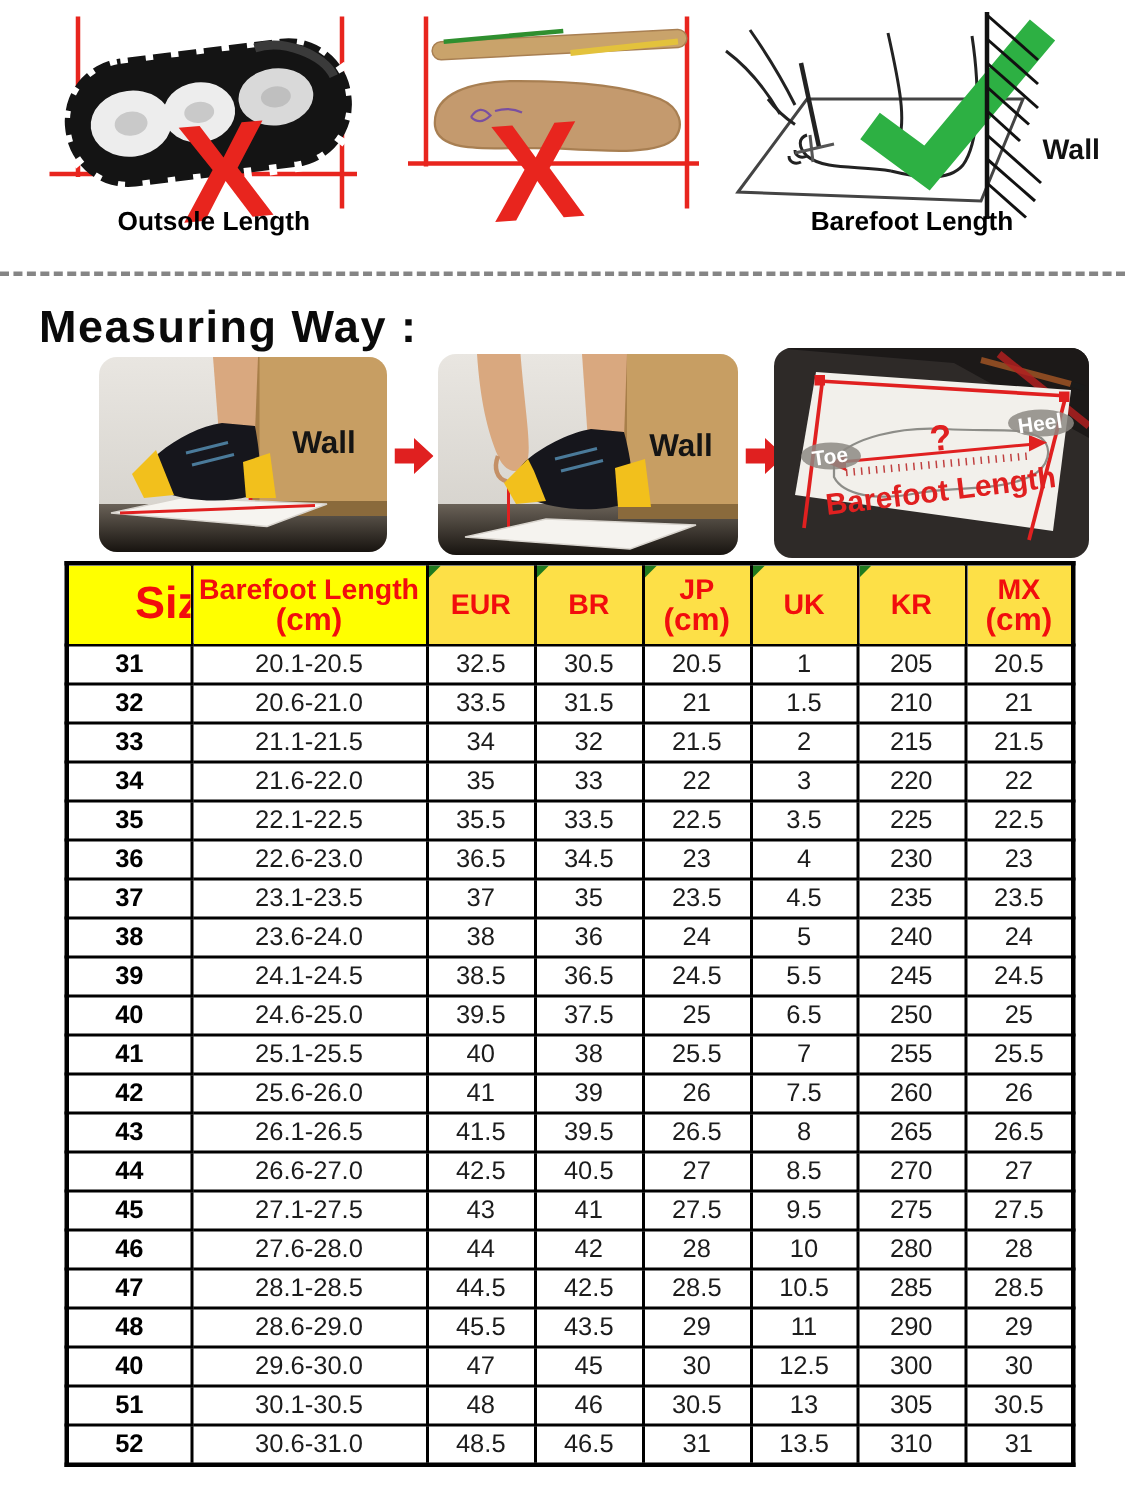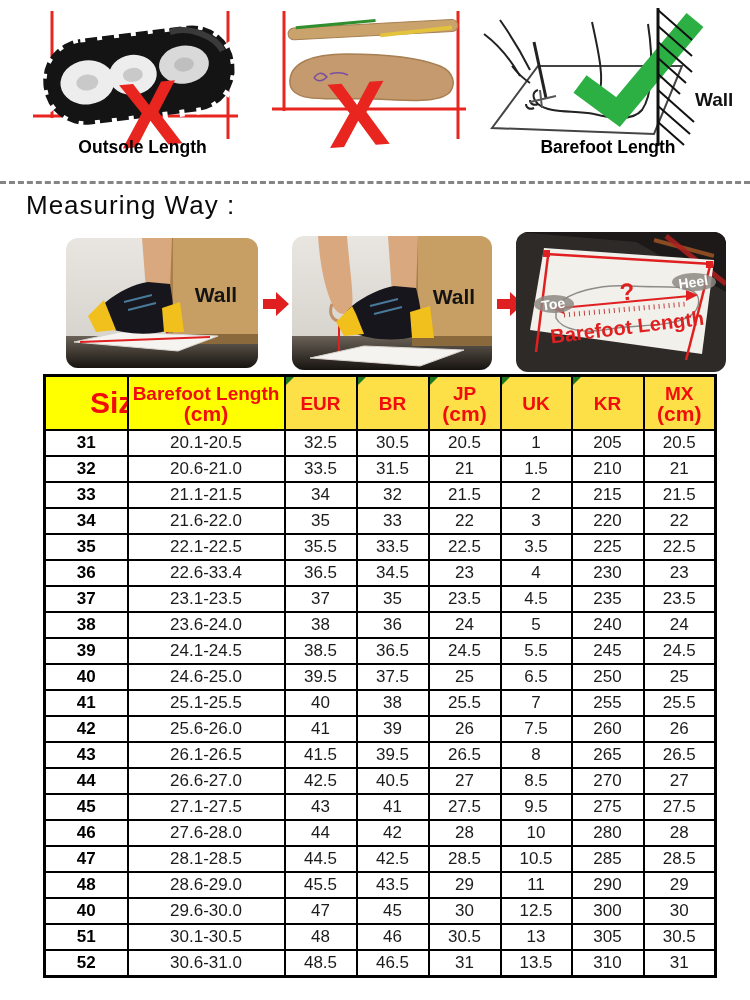--- a/index.html
+++ b/index.html
@@ -4,21 +4,21 @@
 <style>
   html,body{margin:0;padding:0;background:#fff;}
   .page{position:relative;width:750px;height:1000px;background:#fff;overflow:hidden;
         font-family:"Liberation Sans",sans-serif;color:#111;}
   .abs{position:absolute;}
   
   .diag-label{position:absolute;text-align:center;font-weight:bold;font-size:17.5px;color:#000;}
   
   .divider{position:absolute;left:0;top:181px;width:750px;border-top:3px dashed #858585;}
   
-  .mw-title{position:absolute;left:26px;top:190px;font-size:26px;font-weight:normal;color:#0a0a0a;letter-spacing:1px;}
+  .mw-title{position:absolute;left:26px;top:202px;font-size:30px;font-weight:bold;color:#0a0a0a;letter-spacing:1px;}
   .photo{position:absolute;border-radius:12px;overflow:hidden;}
   
   .size-table-wrap{position:absolute;left:43px;top:374px;width:671px;}
   table.size-chart{border-collapse:collapse;table-layout:fixed;width:671px;border:3px solid #000;}
   table.size-chart th,table.size-chart td{border:2px solid #000;text-align:center;vertical-align:middle;padding:0;overflow:hidden;}
   table.size-chart thead th{height:52px;background:#fde047;color:#f20d0d;font-weight:bold;position:relative;}
   table.size-chart thead th .h1{font-size:19px;line-height:21px;}
   table.size-chart thead th .h2{font-size:21px;line-height:19px;}
   table.size-chart thead th.yellow{background:#ffff00;}
   table.size-chart thead th.size-th .h1{font-size:30px;line-height:30px;padding-left:44px;}
@@ -289,21 +289,21 @@
             <td>22.1-22.5</td>
             <td>35.5</td>
             <td>33.5</td>
             <td>22.5</td>
             <td>3.5</td>
             <td>225</td>
             <td>22.5</td>
           </tr>
           <tr>
             <td class="size-col">36</td>
-            <td>22.6-33.4</td>
+            <td>22.6-23.0</td>
             <td>36.5</td>
             <td>34.5</td>
             <td>23</td>
             <td>4</td>
             <td>230</td>
             <td>23</td>
           </tr>
           <tr>
             <td class="size-col">37</td>
             <td>23.1-23.5</td>

